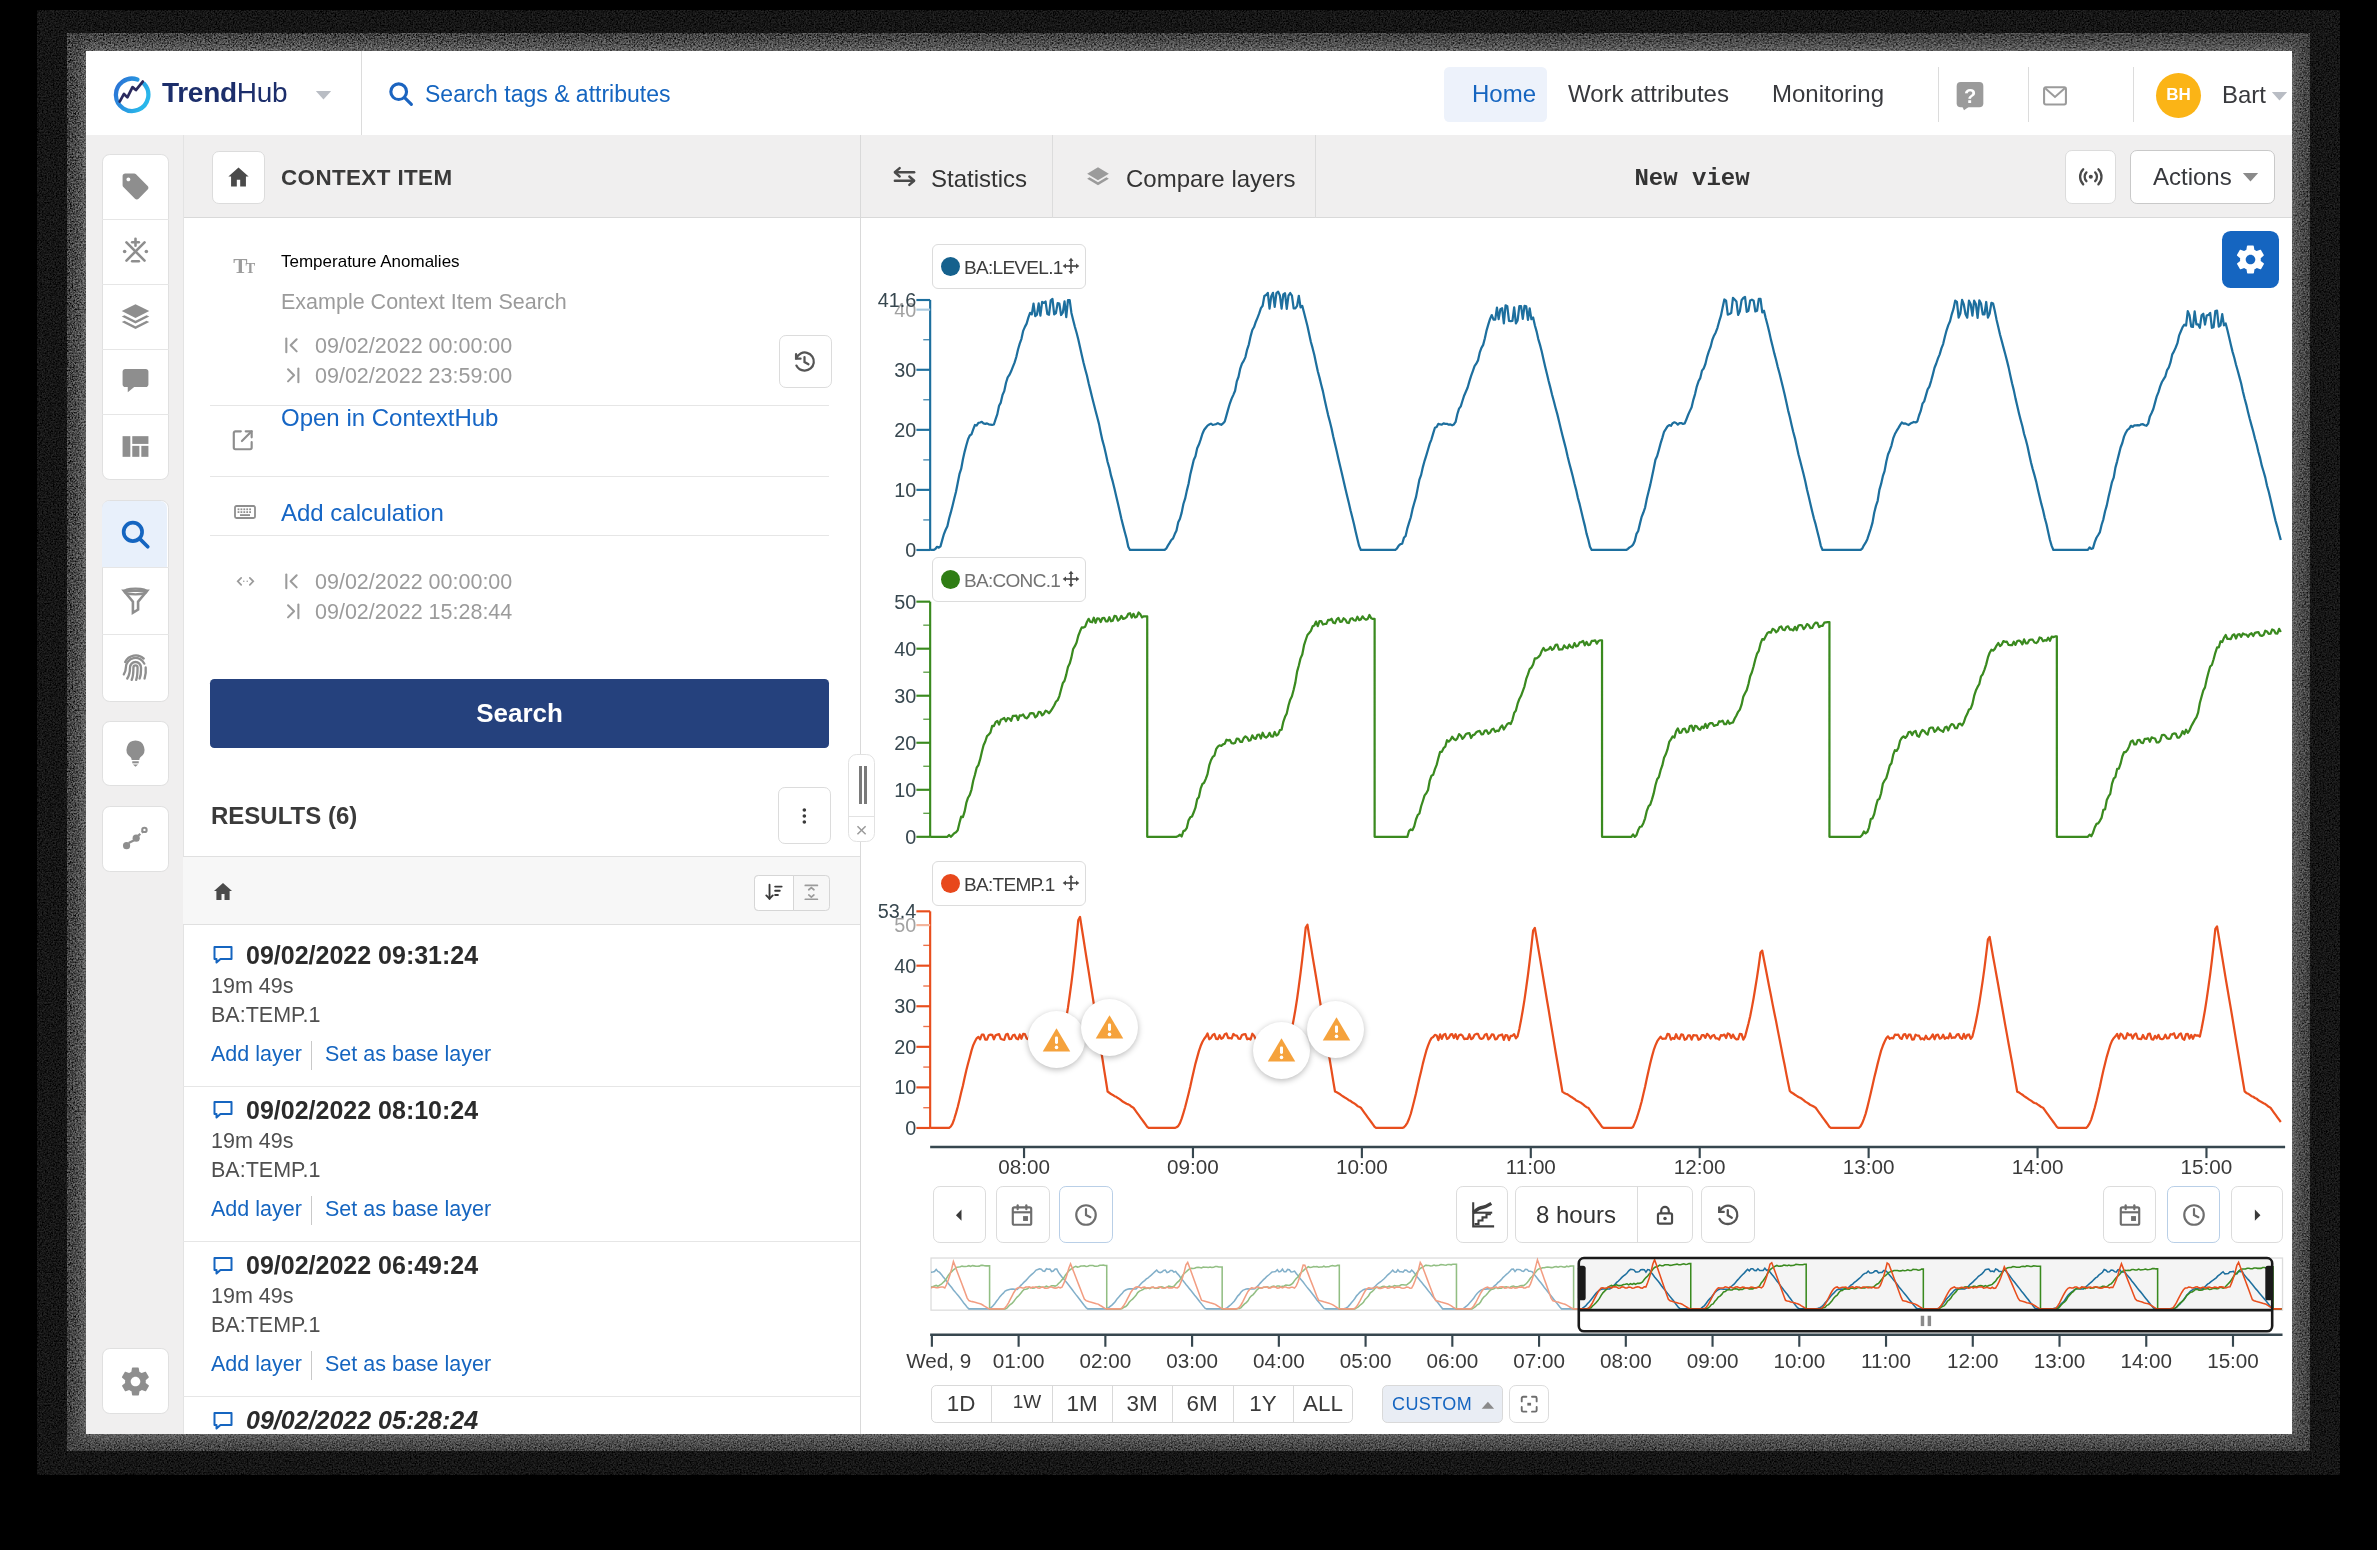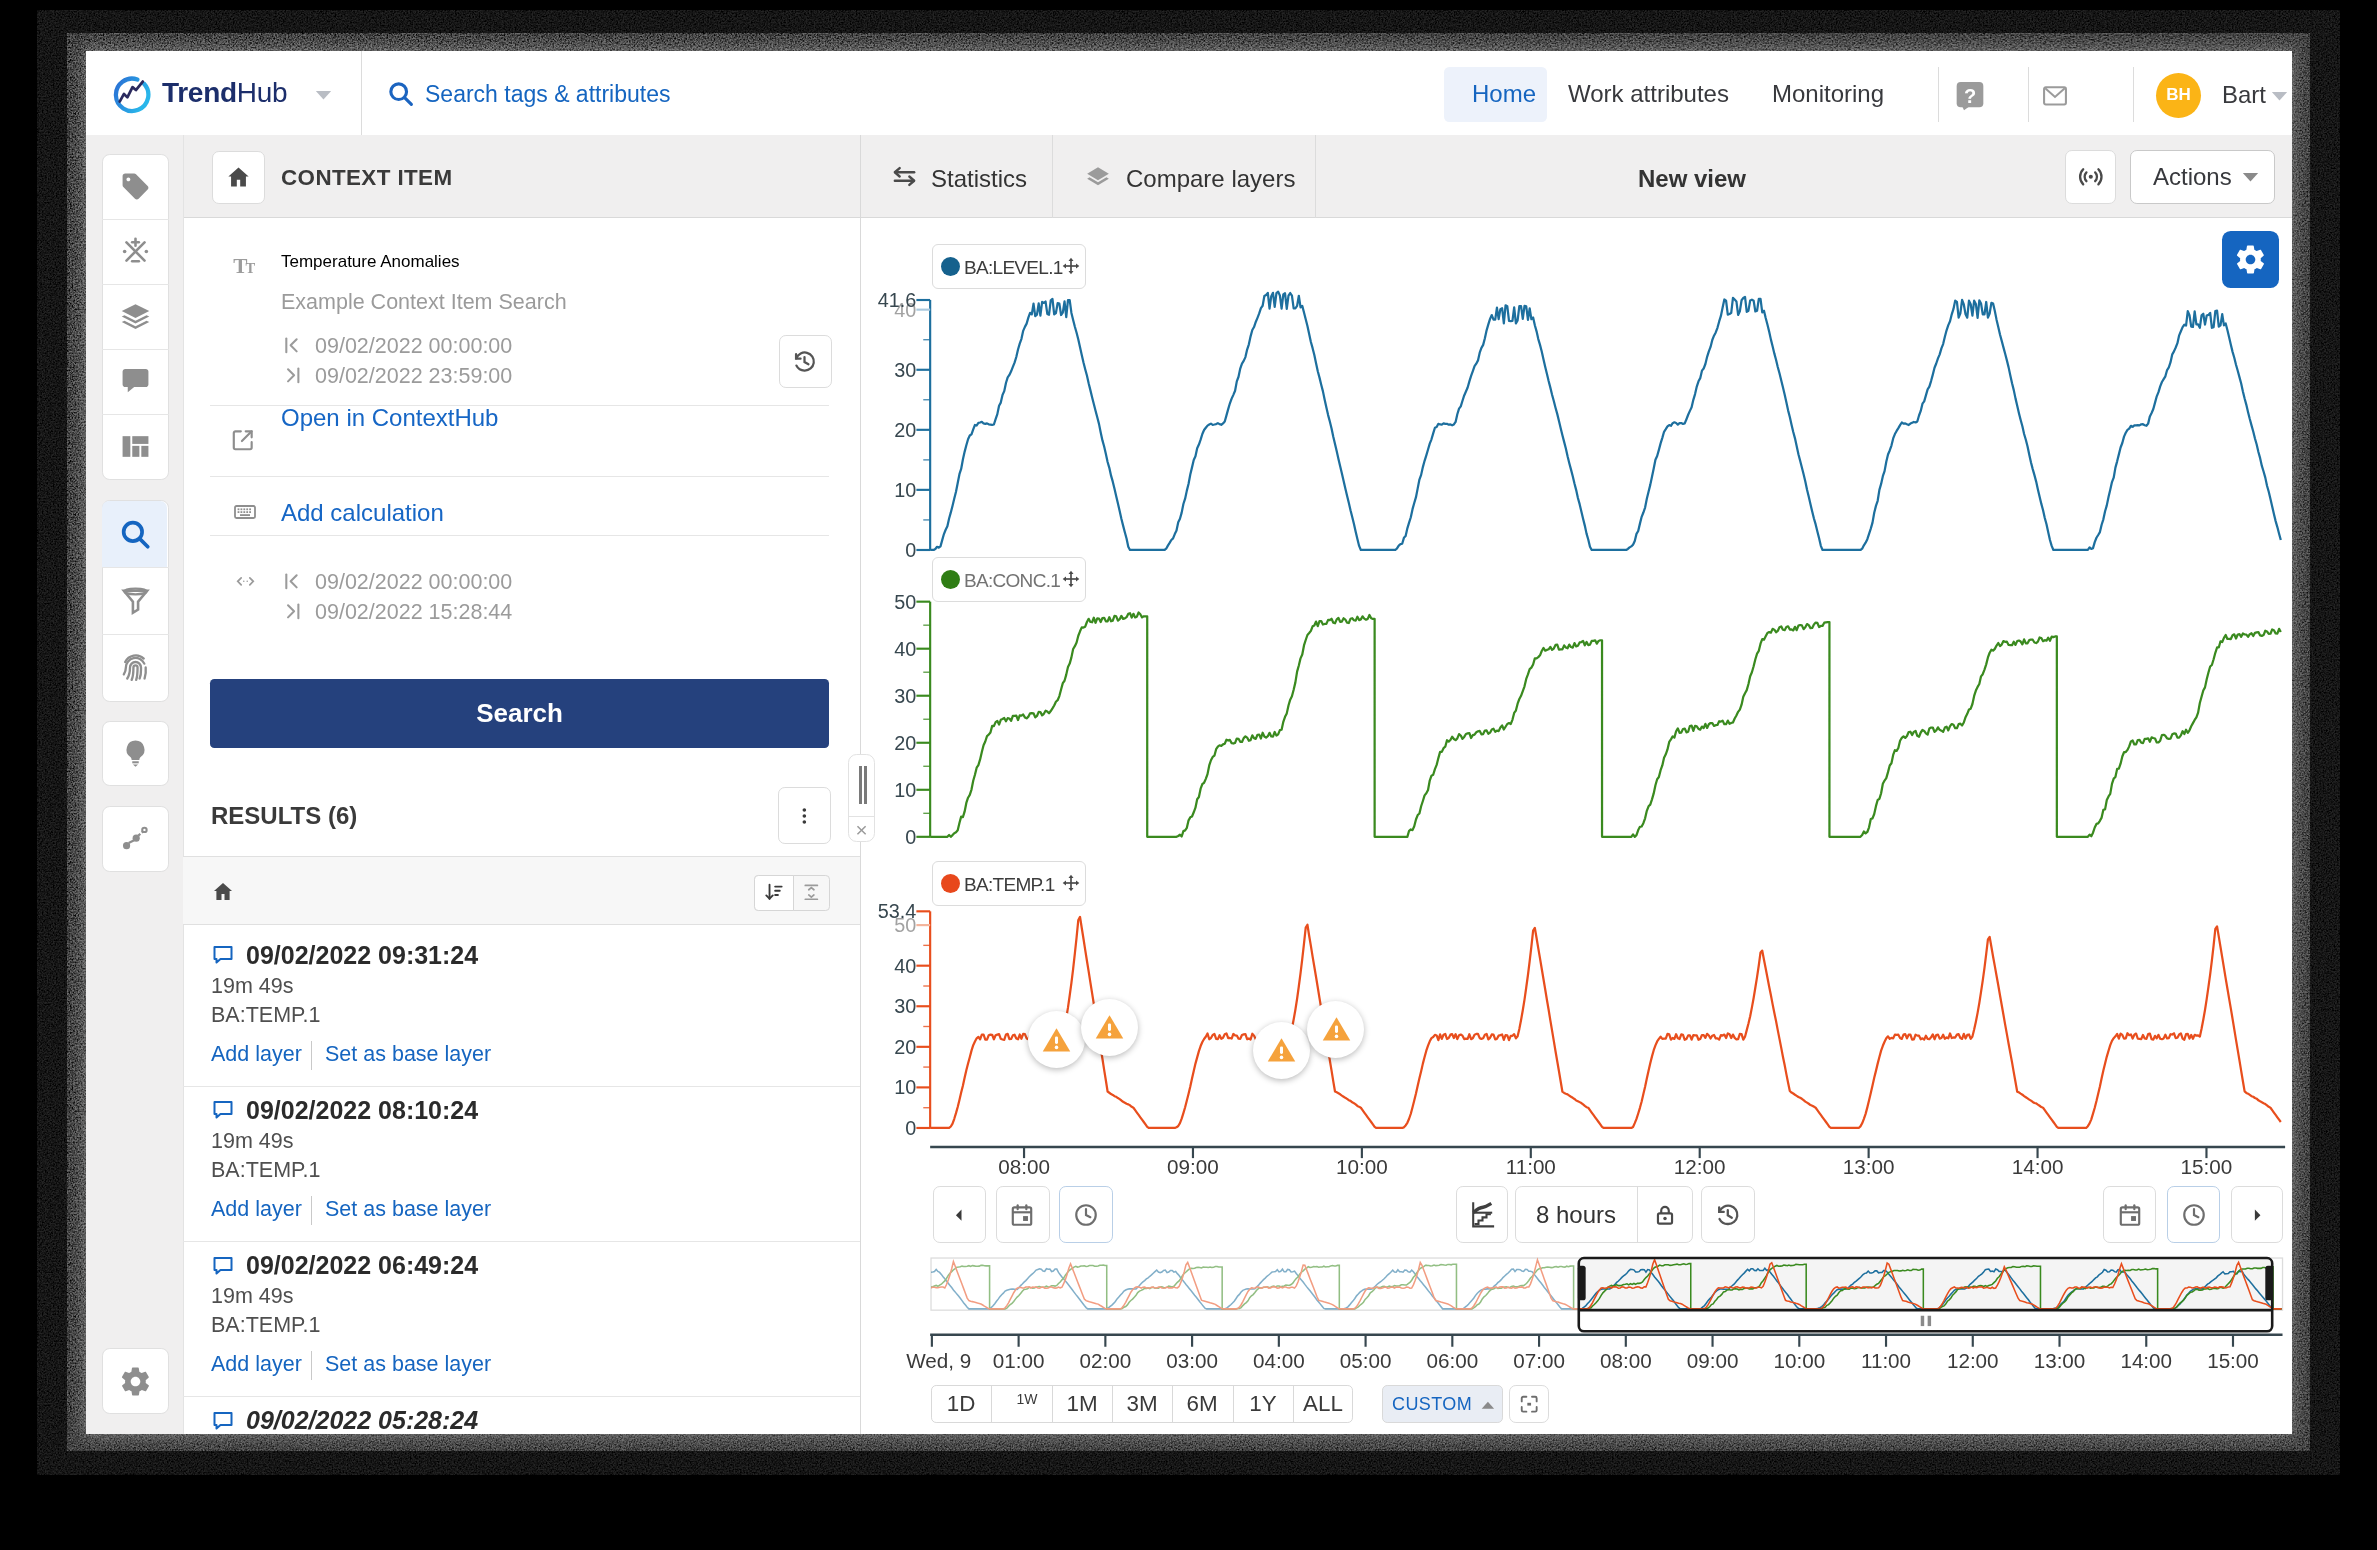--- a/index.html
+++ b/index.html
@@ -94,21 +94,21 @@
 <div class="t" style="left:845px;top:114px;font-size:24px;color:#333;">Statistics</div>
 <div class="vline" style="left:966px;top:84px;height:83px;"></div>
 <svg style="position:absolute;left:999px;top:113px;" width="26" height="26" viewBox="0 0 24 24">
       <g fill="#9b9b9b">
         <path d="M12 3L2 9l10 6 10-6-10-6z"></path>
         <path d="M2 13.5l10 6 10-6-2.2-1.3-7.8 4.7-7.8-4.7L2 13.5z"></path>
       </g>
     </svg>
 <div class="t" style="left:1040px;top:114px;font-size:24px;color:#333;">Compare layers</div>
 <div class="vline" style="left:1229px;top:84px;height:83px;"></div>
-<div class="t" style="left:1533px;top:114px;width:146px;text-align:center;font-size:24px;font-weight:bold;color:#333;">New view</div>
+<div class="t" style="left:1533px;top:114px;width:146px;text-align:center;font-size:24px;font-weight:bold;color:#333;font-family:Liberation Mono, monospace;">New view</div>
 <div class="btn" style="left:1979px;top:99px;width:51px;height:54px;"></div>
 <svg style="position:absolute;left:1991px;top:112px;" width="27.6" height="27.6" viewBox="0 0 24 24">
       <g stroke="#4a4a4a" stroke-width="2" fill="none" stroke-linecap="round">
         <circle cx="12" cy="12" r="1.8" fill="#4a4a4a" stroke="none"></circle>
         <path d="M8.2 15.8a5.4 5.4 0 010-7.6"></path>
         <path d="M15.8 8.2a5.4 5.4 0 010 7.6"></path>
         <path d="M5.4 18.6a9.4 9.4 0 010-13.2"></path>
         <path d="M18.6 5.4a9.4 9.4 0 010 13.2"></path>
       </g>
     </svg>
@@ -615,21 +615,21 @@
         <polyline points="12,6.5 12,12 16,14"></polyline>
       </g>
     </svg>
 <div class="btn" style="left:2145px;top:1135px;width:52px;height:57px;border-color:#dcdcdc;"></div>
     <svg style="position:absolute;left:2160px;top:1153px;" width="22.4" height="22.4" viewBox="0 0 24 24">
       <path d="M9.5 6l6 6-6 6V6z" fill="#3a3a3a"></path>
     </svg>
 <div class="abs" style="left:845px;top:1334px;width:422px;height:38px;background:#fff;border:0.9px solid #d9d9d9;border-radius:5.2px;box-sizing:border-box;"></div>
 <div class="t" style="left:845px;top:1340px;width:60px;text-align:center;font-size:22.4px;color:#3a3a3a;">1D</div>
 <div class="vline" style="left:905px;top:1334px;height:38px;background:#d9d9d9;"></div>
-<div class="t" style="left:905px;top:1340px;width:72px;text-align:center;font-size:14px;color:#3a3a3a;">1W</div>
+<div class="t" style="left:905px;top:1340px;width:72px;text-align:center;font-size:19px;color:#3a3a3a;">1W</div>
 <div class="vline" style="left:966px;top:1334px;height:38px;background:#d9d9d9;"></div>
 <div class="t" style="left:966px;top:1340px;width:60px;text-align:center;font-size:22.4px;color:#3a3a3a;">1M</div>
 <div class="vline" style="left:1026px;top:1334px;height:38px;background:#d9d9d9;"></div>
 <div class="t" style="left:1026px;top:1340px;width:60px;text-align:center;font-size:22.4px;color:#3a3a3a;">3M</div>
 <div class="vline" style="left:1086px;top:1334px;height:38px;background:#d9d9d9;"></div>
 <div class="t" style="left:1086px;top:1340px;width:60px;text-align:center;font-size:22.4px;color:#3a3a3a;">6M</div>
 <div class="vline" style="left:1147px;top:1334px;height:38px;background:#d9d9d9;"></div>
 <div class="t" style="left:1147px;top:1340px;width:60px;text-align:center;font-size:22.4px;color:#3a3a3a;">1Y</div>
 <div class="vline" style="left:1207px;top:1334px;height:38px;background:#d9d9d9;"></div>
 <div class="t" style="left:1207px;top:1340px;width:60px;text-align:center;font-size:22.4px;color:#3a3a3a;">ALL</div>

